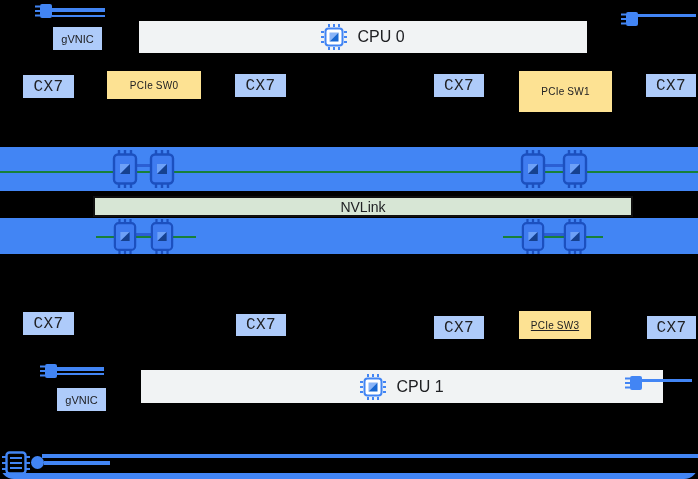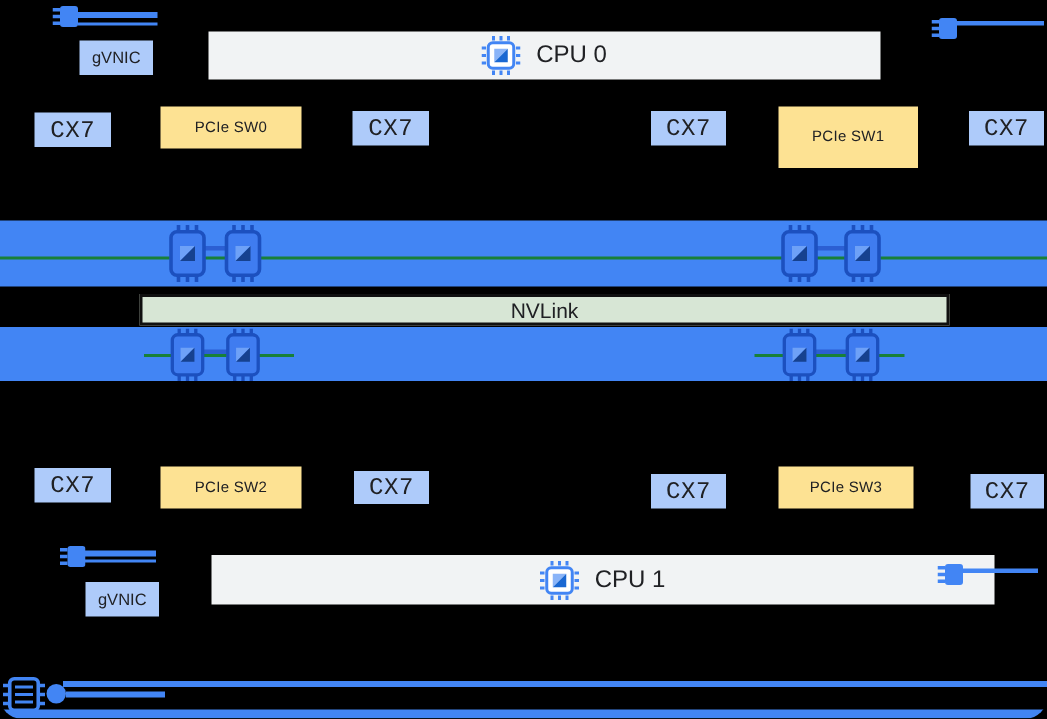--- a/index.html
+++ b/index.html
@@ -230,30 +230,27 @@
       </g>
       <rect x="3" y="4.5" width="22" height="29" rx="4" fill="#3f7cf0" stroke="#1c50bf" stroke-width="2.4"></rect>
       <path d="M9 14 L19 14 L9 24 Z" fill="#6ea1f7"></path>
       <path d="M19 14 L19 24 L9 24 Z" fill="#16418f"></path>
     </svg>
   </div>
 
   <div class="box cx7" style="left:23px;top:312px;width:51px;height:23px;">
     <span>CX7</span>
   </div>
-  <div class="box pcie" style="left:107px;top:311px;width:94px;height:28px;">
-    <span>PCIe SW2</span>
-  </div>
   <div class="box cx7" style="left:236px;top:314px;width:50px;height:22px;">
     <span>CX7</span>
   </div>
   <div class="box cx7" style="left:434px;top:316px;width:50px;height:23px;">
     <span>CX7</span>
   </div>
-  <div class="box pcie" style="left:519px;top:311px;width:90px;height:28px;">
+  <div class="box pcie" style="left:519px;top:311px;width:72px;height:28px;text-decoration:underline;">
     <span>PCIe SW3</span>
   </div>
   <div class="box cx7" style="left:647px;top:316px;width:49px;height:23px;">
     <span>CX7</span>
   </div>
 
   <div class="bline" style="left:46px;top:367px;width:58px;height:4px;"></div>
   <div class="bline" style="left:56px;top:373px;width:48px;height:2px;"></div>
   <div class="abs" style="left:40px;top:363px;">
     <svg width="17" height="16" viewBox="0 0 17 16">

